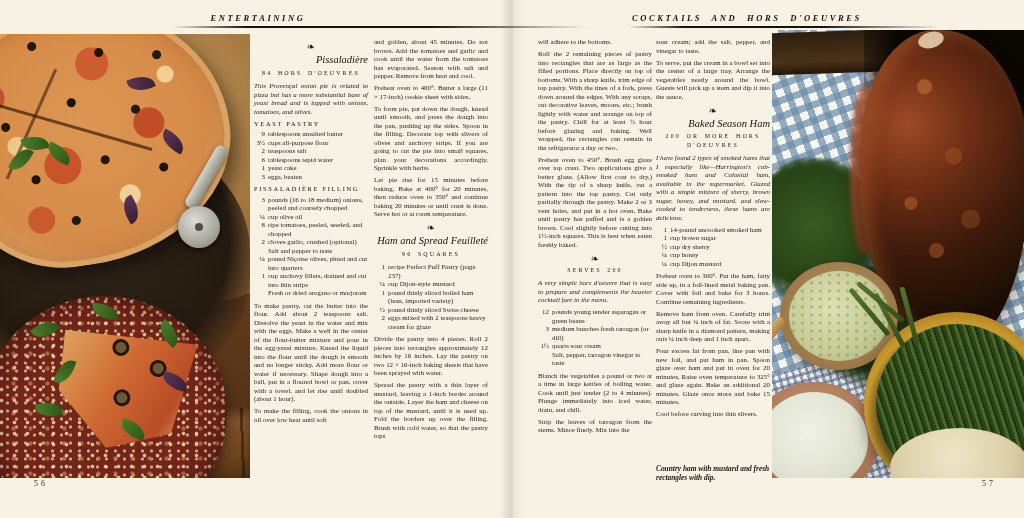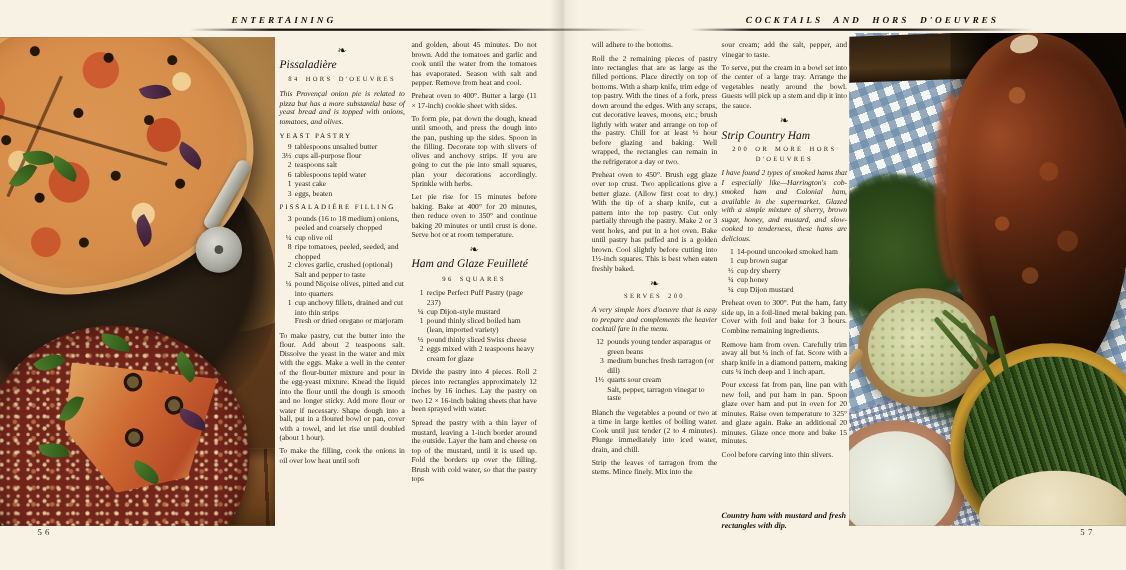--- a/index.html
+++ b/index.html
@@ -36,21 +36,21 @@
   .col{
     position:absolute;top:38px;height:446px;width:114px;
     font-size:6.9px;line-height:8.5px;text-align:justify;
   }
   .col p{margin:0 0 3.5px;}
   .ornament{
     text-align:center;font-size:10px;line-height:12px;margin:3px 0 1px;
     font-family:"DejaVu Sans",sans-serif;color:#17120c;
   }
   .r-title{
-    font-style:italic;font-weight:normal;text-align:left;
+    font-style:italic;font-weight:normal;text-align:right;
     font-size:10.5px;line-height:12.5px;margin:0 0 2px;color:#17120c;
   }
   .r-yield{
     text-align:center;font-size:6px;letter-spacing:2.1px;word-spacing:2px;
     margin:0 0 5px;color:#2a2118;
   }
   .r-intro{font-style:italic;margin:0 0 4px;}
   .ing-head{font-size:6.4px;letter-spacing:1.7px;margin:3px 0 2px;color:#17120c;}
   .ing-group{margin:1px 0 4px;}
   .ing{display:flex;}
@@ -186,21 +186,21 @@
       repeating-linear-gradient(105deg,rgba(110,150,60,.45) 0 2px,rgba(0,0,0,0) 2px 7px);}
   .spear{width:5px;height:60px;border-radius:3px;background:linear-gradient(180deg,#55742f,#324d18);}
   .pr-gourd{left:118px;top:398px;width:140px;height:80px;border-radius:50%;
     background:radial-gradient(circle at 45% 35%,#efe6c8 0%,#ddd0a8 60%,#bfae84 100%);}
 </style>
 </head>
 <body>
 
 <div class="running-head" style="left:178px;width:160px;">ENTERTAINING</div>
 <div class="head-rule" style="left:172px;width:416px;"></div>
-<div class="running-head" style="left:678px;width:212px;">COCKTAILS AND HORS D'OEUVRES</div>
+<div class="running-head" style="left:632px;width:212px;">COCKTAILS AND HORS D'OEUVRES</div>
 <div class="head-rule" style="left:628px;width:312px;"></div>
 
 <div class="photo photo-left">
   <div class="pl-board"></div>
   <div class="pl-slate"></div>
   <div class="pl-pie">
     <div class="pl-olives"></div>
   </div>
   <div class="pl-cut1"></div>
   <div class="pl-cut2"></div>
@@ -331,21 +331,21 @@
   </div>
 </div>
 
 <div class="col" style="left:374px;">
   <div class="col-inner">
     <p>and golden, about 45 minutes. Do not brown. Add the tomatoes and garlic and cook until the water from the tomatoes has evaporated. Season with salt and pepper. Remove from heat and cool.</p>
     <p>Preheat oven to 400°. Butter a large (11 × 17-inch) cookie sheet with sides.</p>
     <p>To form pie, pat down the dough, knead until smooth, and press the dough into the pan, pushing up the sides. Spoon in the filling. Decorate top with slivers of olives and anchovy strips. If you are going to cut the pie into small squares, plan your decorations accordingly. Sprinkle with herbs.</p>
     <p>Let pie rise for 15 minutes before baking. Bake at 400° for 20 minutes, then reduce oven to 350° and continue baking 20 minutes or until crust is done. Serve hot or at room temperature.</p>
     <div class="ornament">❧</div>
-    <h2 class="r-title">Ham and Glaze Feuilleté</h2>
+    <h2 class="r-title">Ham and Spread Feuilleté</h2>
     <div class="r-yield">96 SQUARES</div>
     <div class="ing-group">
       <div class="ing">
           <span class="q">1</span>
           <span class="t">recipe Perfect Puff Pastry (page 237)</span>
         </div>
       <div class="ing">
           <span class="q">¼</span>
           <span class="t">cup Dijon-style mustard</span>
         </div>
@@ -396,21 +396,21 @@
     <p>Blanch the vegetables a pound or two at a time in large kettles of boiling water. Cook until just tender (2 to 4 minutes). Plunge immediately into iced water, drain, and chill.</p>
     <p>Strip the leaves of tarragon from the stems. Mince finely. Mix into the</p>
   </div>
 </div>
 
 <div class="col" style="left:656px;">
   <div class="col-inner">
     <p>sour cream; add the salt, pepper, and vinegar to taste.</p>
     <p>To serve, put the cream in a bowl set into the center of a large tray. Arrange the vegetables neatly around the bowl. Guests will pick up a stem and dip it into the sauce.</p>
     <div class="ornament">❧</div>
-    <h2 class="r-title">Strip Country Ham</h2>
+    <h2 class="r-title">Baked Season Ham</h2>
     <div class="r-yield">200 OR MORE HORS D'OEUVRES</div>
     <p class="r-intro">I have found 2 types of smoked hams that I especially like—Harrington's cob-smoked ham and Colonial ham, available in the supermarket. Glazed with a simple mixture of sherry, brown sugar, honey, and mustard, and slow-cooked to tenderness, these hams are delicious.</p>
     <div class="ing-group">
       <div class="ing">
           <span class="q">1</span>
           <span class="t">14-pound uncooked smoked ham</span>
         </div>
       <div class="ing">
           <span class="q">1</span>
           <span class="t">cup brown sugar</span>

